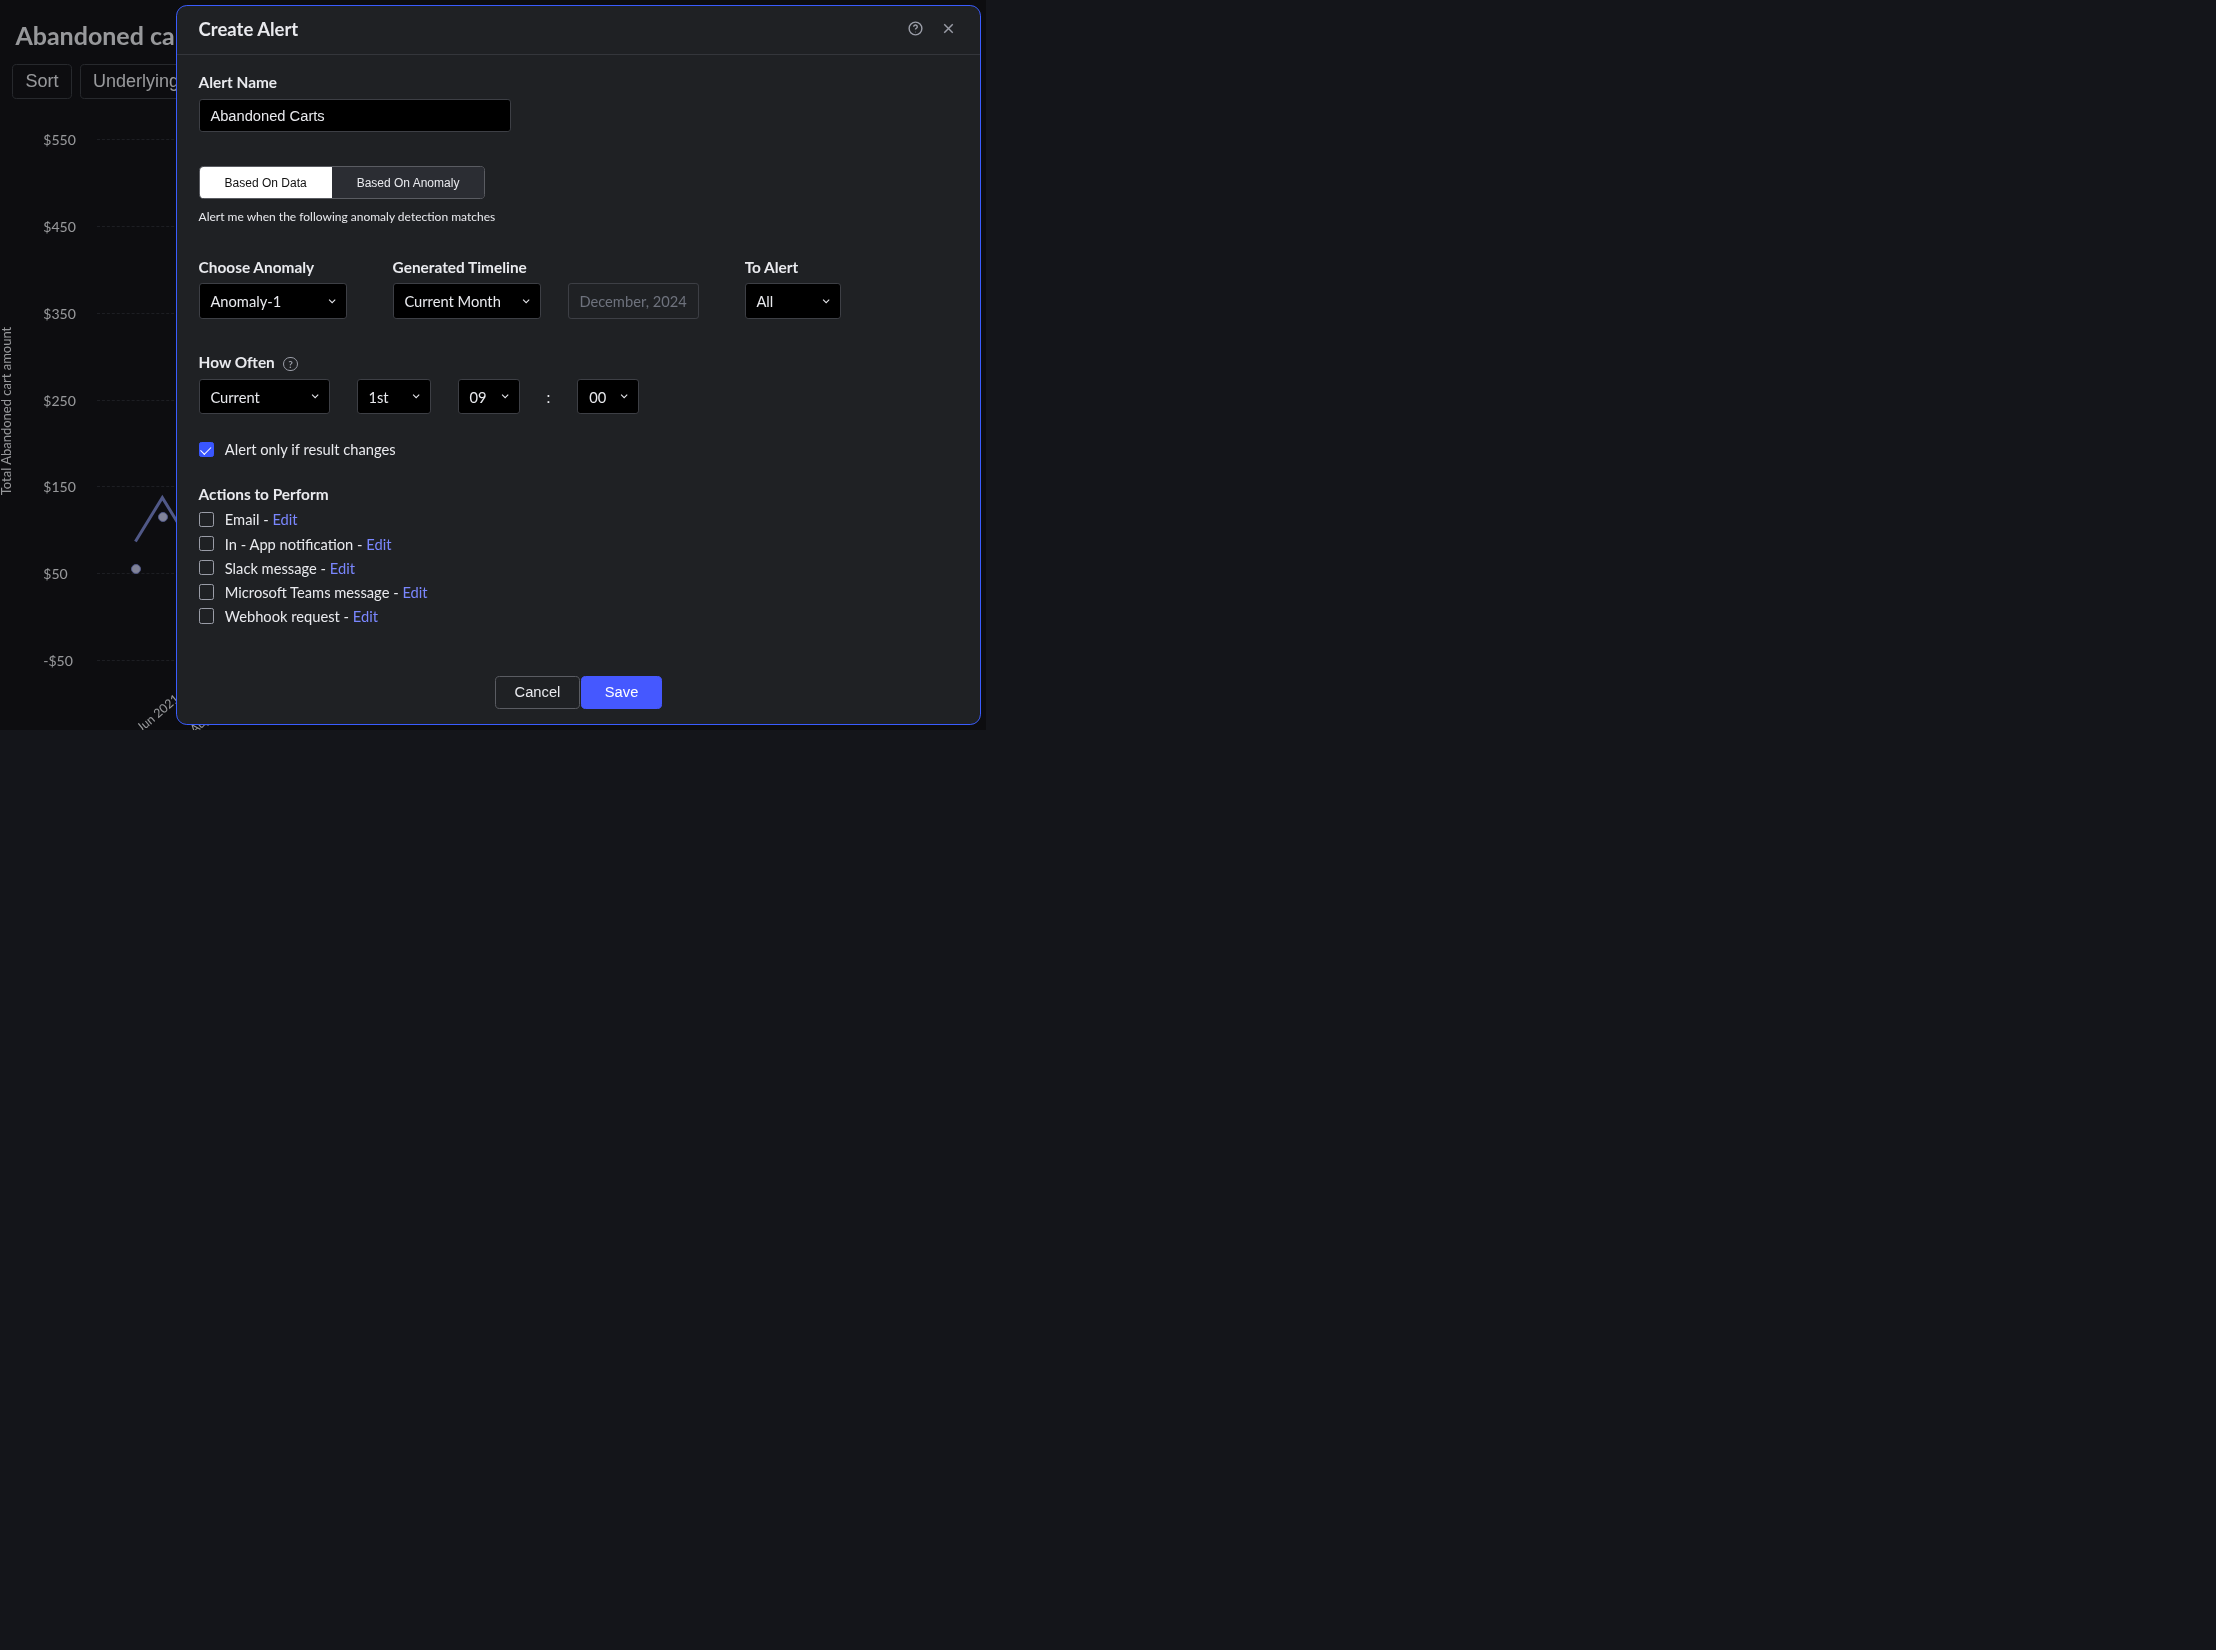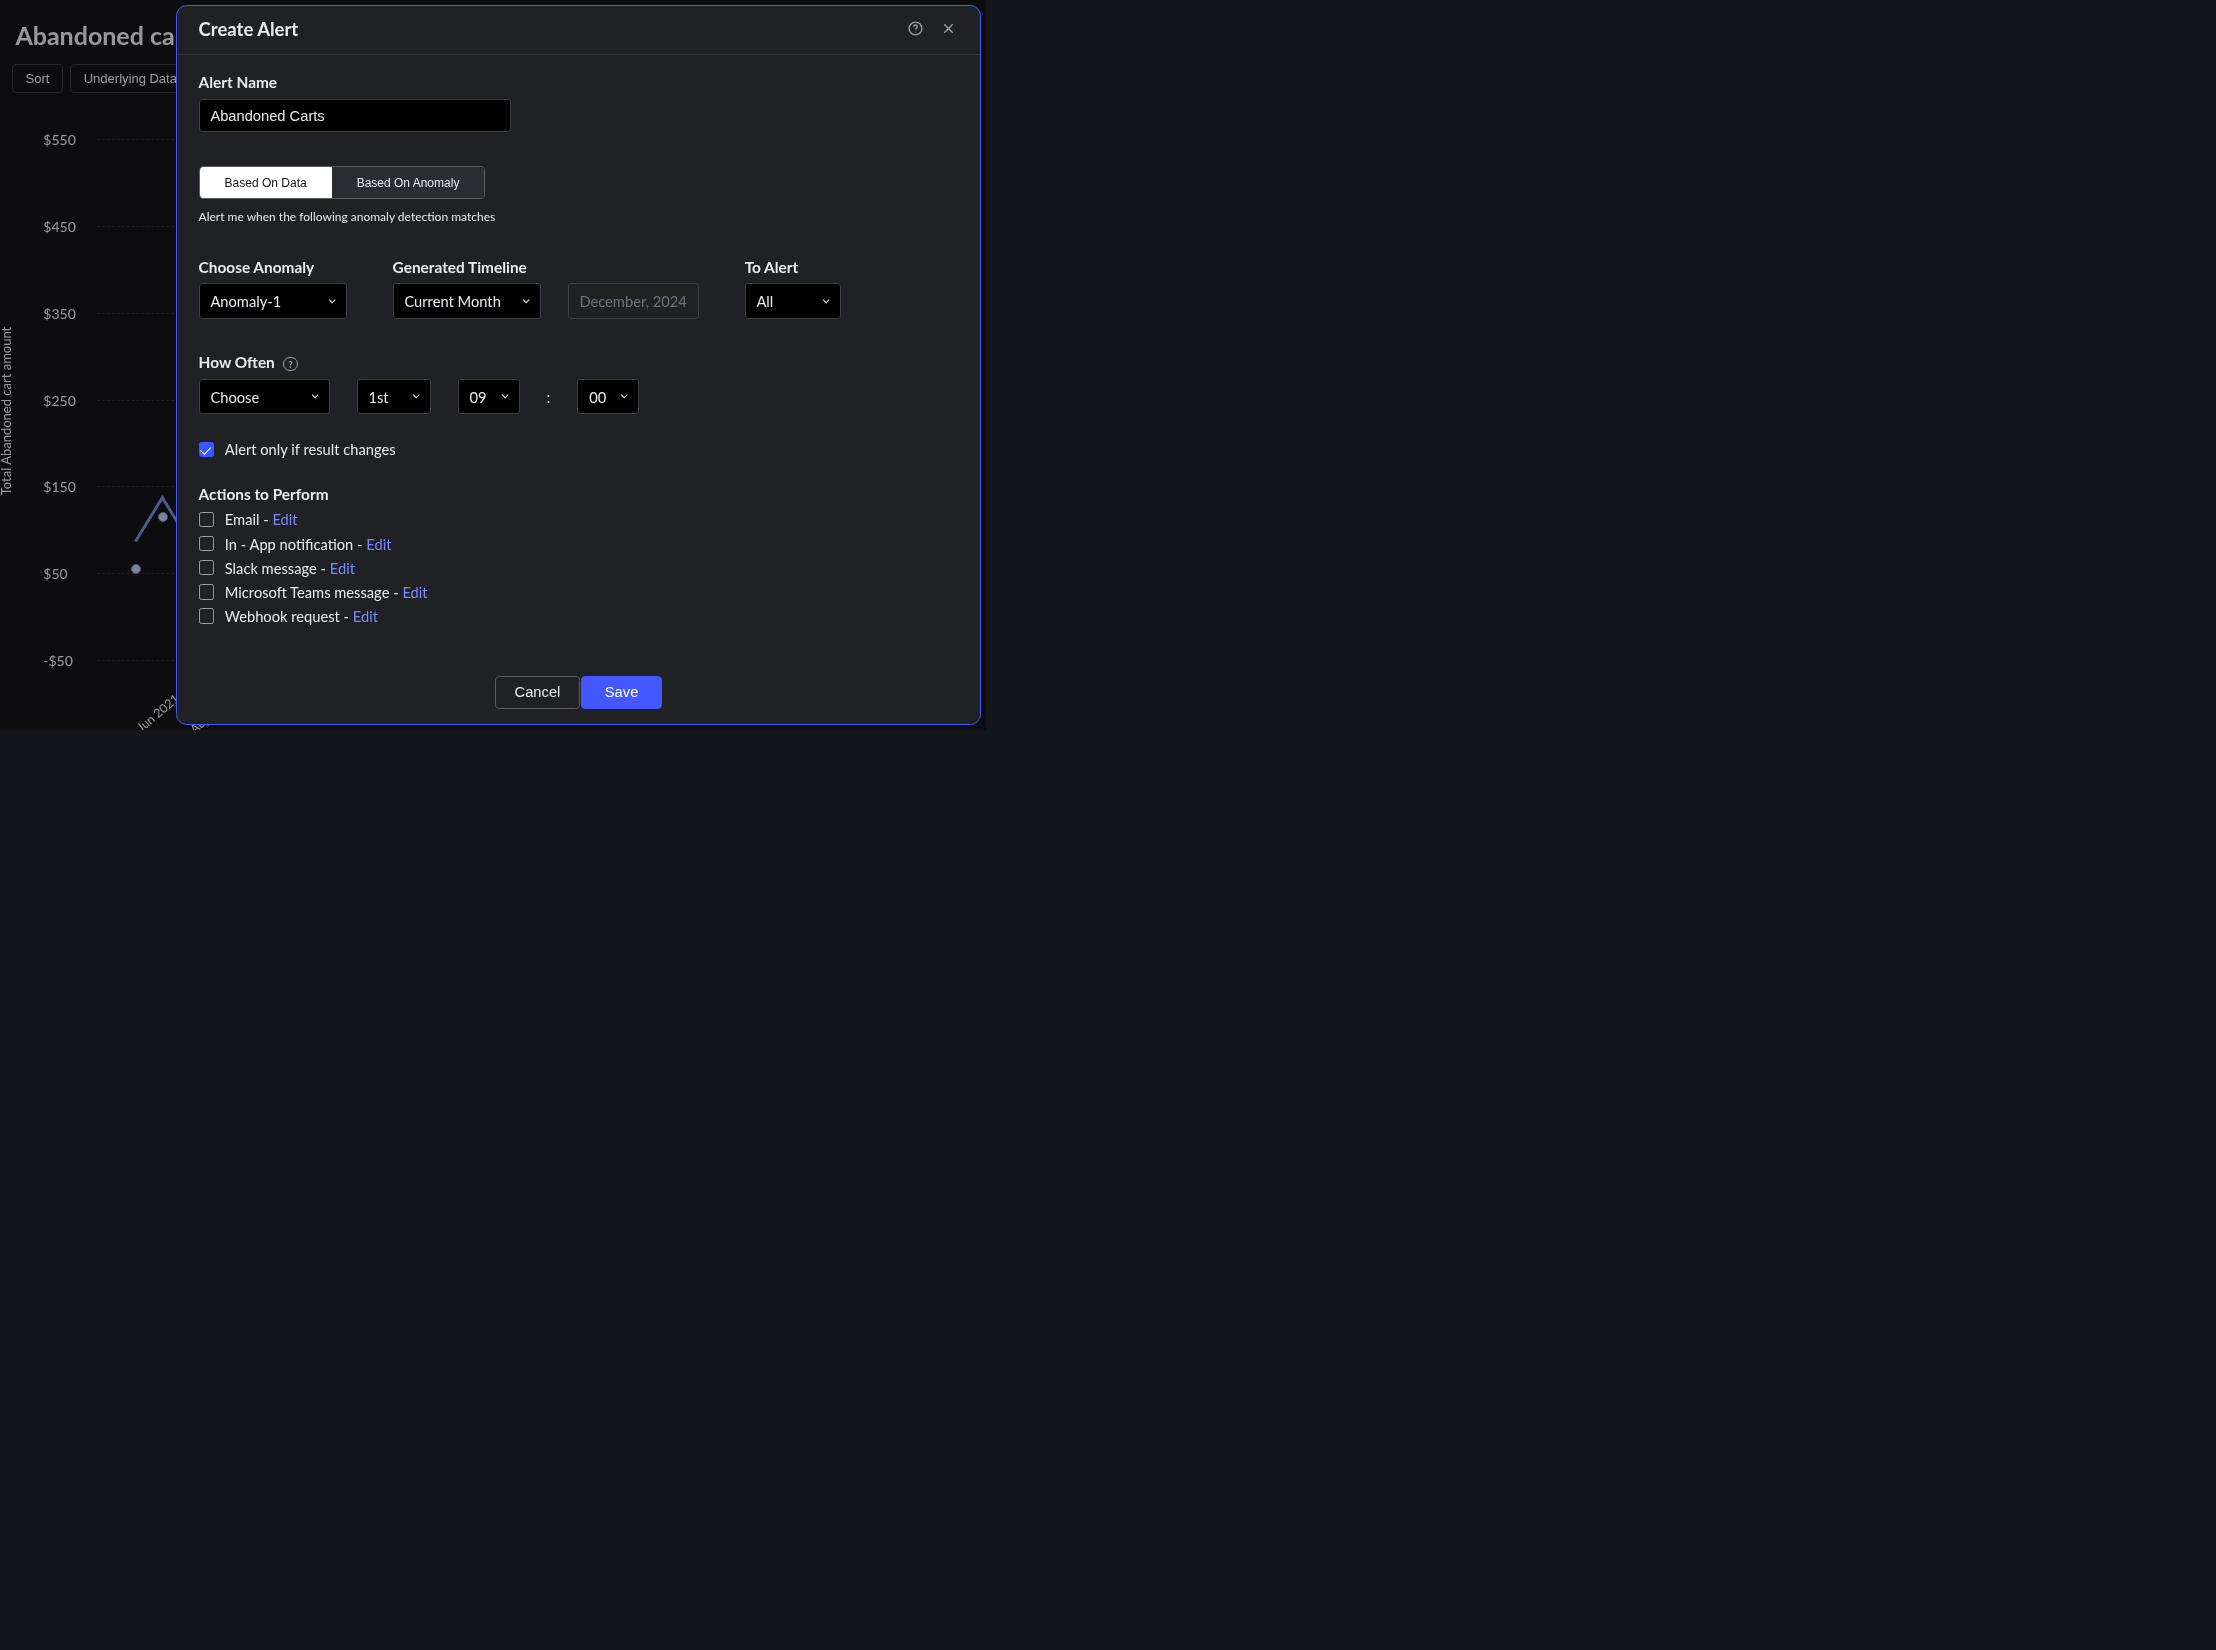--- a/index.html
+++ b/index.html
@@ -46,21 +46,21 @@
     display: flex;
     gap: 7.7px;
     margin-bottom: 6.2px;
   }
   .chip-btn {
     border: 0.8px solid var(--border);
     background: transparent;
     color: var(--text);
     border-radius: 4.6px;
     padding: 6.2px 12.3px;
-    font-size: 13px;
+    font-size: 18px;
     cursor: pointer;
   }
 
   
   .chart-area {
     position: absolute;
     left: 12.3px;
     top: 100px;
     width: 177px;
     bottom: 7.7px;
@@ -366,21 +366,21 @@
     </div>
 
     <div class="section-gap"></div>
 
     <div class="field-label">
       <span>How Often</span>
       <span class="help-inline">?</span>
     </div>
     <div class="inline-row">
       <div class="select md">
-        <span>Choose</span>
+        <span>Current</span>
         <span class="chev"><svg class="chev-svg" viewBox="0 0 24 24">
               <path d="M6 9l6 6 6-6"></path>
             </svg></span>
       </div>
       <div class="select" style="min-width:74px">
         <span>1st</span>
         <span class="chev"><svg class="chev-svg" viewBox="0 0 24 24">
               <path d="M6 9l6 6 6-6"></path>
             </svg></span>
       </div>

